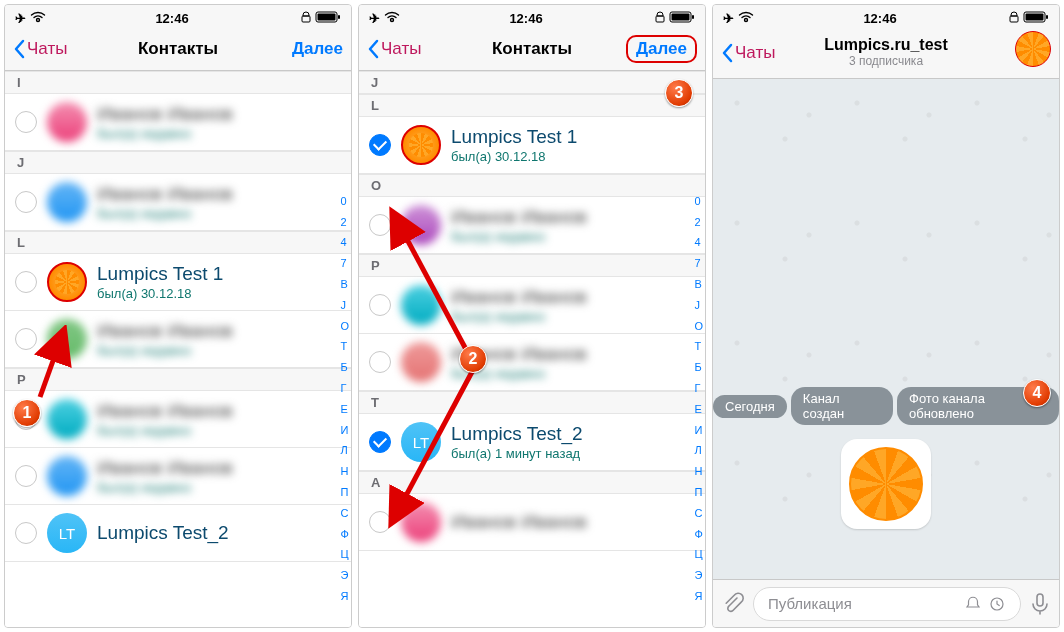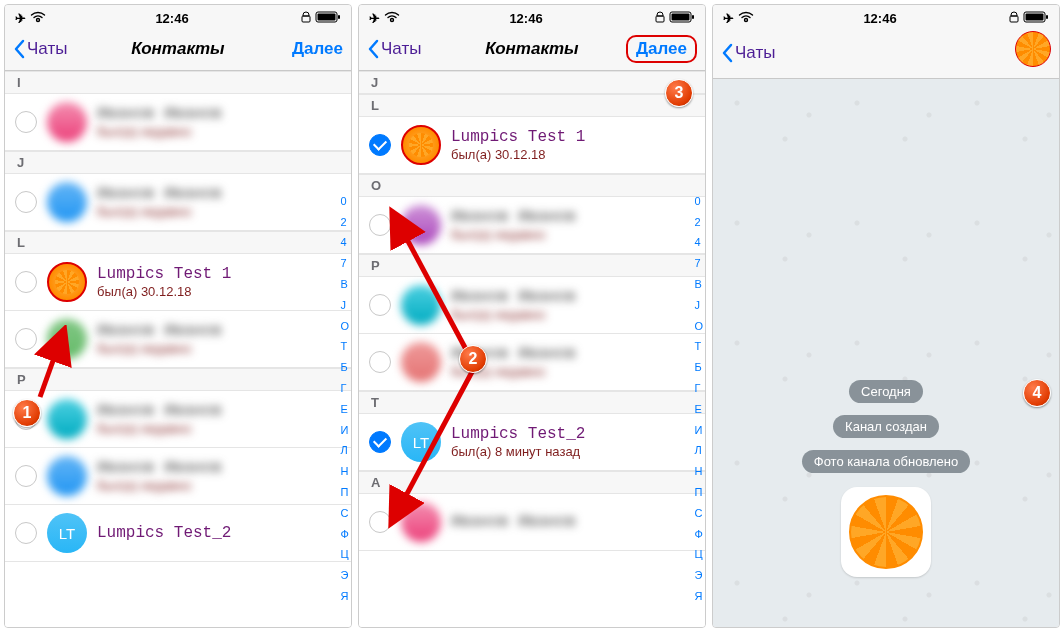--- a/index.html
+++ b/index.html
@@ -2,23 +2,23 @@
 <html><head>
 <meta charset="utf-8">
 <style>
   * { box-sizing: border-box; margin: 0; padding: 0; font-family: -apple-system, "Helvetica Neue", Arial, sans-serif; }
   body { background: #fff; width: 1064px; height: 632px; display: flex; gap: 6px; padding: 4px; }
   .phone { width: 350px; height: 624px; border: 1px solid #ccc; border-radius: 4px; overflow: hidden; display: flex; flex-direction: column; background: #f7f7f7; position: relative; }
   .status-bar { height: 22px; display: flex; align-items: center; justify-content: space-between; padding: 4px 10px 0; font-size: 13px; font-weight: 600; color: #000; background: #f7f7f7; }
   .status-left, .status-right { display: flex; align-items: center; gap: 4px; }
   .status-center { position:absolute; left:0; right:12px; text-align:center; font-size:13px; font-weight:600;}
   .nav-bar { height: 44px; display: flex; align-items: center; justify-content: space-between; padding: 0 8px; background: #f7f7f7; border-bottom: 1px solid #c8c8c8; position:relative;}
-  .nav-back { display: flex; align-items: center; color: #4c1d95; font-size: 17px; }
+  .nav-back { display: flex; align-items: center; color: #be185d; font-size: 17px; }
   .nav-back svg { margin-right: 2px; }
-  .nav-title { font-size: 17px; font-weight: 600; color:#000; position:absolute; left:0; right:0; text-align:center;font-style:italic;}
+  .nav-title { font-size: 17px; font-weight: 600; color:#000; position:absolute; left:0; right:0; text-align:center;}
   .nav-titlewrap { position:absolute; left:0; right:0; text-align:center; display:flex; flex-direction:column; align-items:center; line-height:1.15;}
   .nav-next { color: #007aff; font-size: 17px; font-weight:600; z-index:2; }
   .nav-next.highlight { border: 2px solid #d00; border-radius: 10px; padding: 2px 8px; }
   .search-row { padding: 10px 12px; background: #fff; border-bottom:1px solid #e5e5e5; color:#8a8a8f; font-size:15px; }
   .selected-row { padding: 10px 12px; background:#fff; border-bottom:1px solid #e5e5e5; font-size:16px; color:#000;}
   .section-header { background:#f7f7f7; padding:3px 12px; font-size:13px; font-weight:600; color:#6d6d72; border-top:1px solid #e5e5e5; border-bottom:1px solid #e5e5e5;}
   .contact-row { display:flex; align-items:center; padding:8px 10px; background:#fff; border-bottom:1px solid #e5e5e5; gap:10px; position:relative;}
   .radio { width:22px; height:22px; border:1.5px solid #c8c8c8; border-radius:50%; flex:0 0 22px; background:#fff;}
   .radio.checked { background:#007aff; border-color:#007aff; display:flex; align-items:center; justify-content:center;}
   .radio.checked::after { content:""; width:10px; height:6px; border-left:2.5px solid #fff; border-bottom:2.5px solid #fff; transform: rotate(-45deg) translate(1px,-1px);}
@@ -27,35 +27,35 @@
   .avatar.orange::before{content:""; position:absolute; width:24px; height:24px; background: repeating-conic-gradient(#ff8c00 0 20deg, #ffa726 20deg 40deg); border-radius:50%;}
   .avatar.lt { background: linear-gradient(#4fc3f7,#29b6f6);}
   .avatar.blur { filter: blur(4px);}
   .av-blue{ background:linear-gradient(#64b5f6,#2196f3);}
   .av-teal{ background:linear-gradient(#4dd0e1,#00acc1);}
   .av-red{ background:linear-gradient(#ef9a9a,#e57373);}
   .av-green{ background:linear-gradient(#81c784,#66bb6a);}
   .av-purple{ background:linear-gradient(#ce93d8,#ab47bc);}
   .av-pink{ background:linear-gradient(#f48fb1,#ec407a);}
   .contact-text { display:flex; flex-direction:column; line-height:1.25;}
-  .contact-name { font-size:16px; color:#701a75;font-family:Liberation Mono, monospace;}
+  .contact-name { font-size:19px; color:#0c4a6e;}
   .contact-name.blurred { filter: blur(4px); color:#444;}
-  .contact-sub { font-size:13px; color:#7f1d1d;}
+  .contact-sub { font-size:13px; color:#0f766e;}
   .contact-sub.blurred { filter: blur(4px);}
   .index-bar { position:absolute; right:2px; top:120px; bottom:20px; display:flex; flex-direction:column; justify-content:space-around; font-size:11px; color:#007aff; z-index:5;}
   .index-bar span{ line-height:1;}
   .list { flex:1 1 auto; overflow:hidden; position:relative; background:#fff;}
   
   .badge { position:absolute; width:28px; height:28px; border-radius:50%; background: radial-gradient(circle at 35% 30%, #ff7b4a 0%, #e03a00 70%, #8a1a00 100%); color:#fff; font-weight:700; display:flex; align-items:center; justify-content:center; font-size:16px; border:1px solid #fff; box-shadow:0 1px 2px rgba(0,0,0,.4); z-index:30;}
   .arrow { position:absolute; z-index:25; pointer-events:none;}
   
   .chat-bg { flex:1; background:#e6ebee; position:relative; overflow:hidden;}
   .chat-pattern { position:absolute; inset:0; opacity:.25; background-image: radial-gradient(circle at 20% 20%, #bbb 2px, transparent 3px), radial-gradient(circle at 60% 50%, #bbb 2px, transparent 3px), radial-gradient(circle at 80% 30%, #bbb 2px, transparent 3px); background-size:120px 120px;}
   .chip { background: rgba(120,130,138,.85); color:#fff; font-size:13px; padding:4px 12px; border-radius:14px; margin:4px auto; width:fit-content; position:relative; z-index:2;}
-  .chat-center { position:absolute; left:0; right:0; bottom:150px; display:flex; flex-direction:column; align-items:center; gap:4px;justify-content:space-between;}
+  .chat-center { position:absolute; left:0; right:0; bottom:150px; display:flex; flex-direction:row; align-items:center; gap:4px;justify-content:space-between;}
   .big-orange { width:90px; height:90px; border-radius:16px; background:#fff; display:flex; align-items:center; justify-content:center; box-shadow:0 1px 2px rgba(0,0,0,.15); position:absolute; bottom:50px; left:50%; transform:translateX(-50%);}
   .big-orange-inner{ width:74px; height:74px; border-radius:50%; background: repeating-conic-gradient(#ff8c00 0 20deg, #ffa726 20deg 40deg); border:2px solid #ff8c00;}
   .compose { height:48px; border-top:1px solid #c8c8c8; background:#f7f7f7; display:flex; align-items:center; padding:0 8px; gap:8px;}
   .compose-input { flex:1; height:34px; background:#fff; border:1px solid #d9d9d9; border-radius:18px; padding:0 14px; display:flex; align-items:center; color:#8e8e93; font-size:15px;}
   .nav-avatar { width:36px; height:36px; border-radius:50%; position:absolute; right:8px; top:4px; background: repeating-conic-gradient(#ff8c00 0 20deg, #ffa726 20deg 40deg); border:1.5px solid #d00;}
   .icon-btn { color:#8e8e93; display:flex; align-items:center; justify-content:center;}
 </style>
 </head>
 <body>
 
@@ -277,21 +277,21 @@
             <div class="contact-name blurred">Иванов Иванов</div>
             <div class="contact-sub blurred">был(а) недавно</div>
           </div>
         </div>
         <div class="section-header">T</div>
         <div class="contact-row">
           <div class="radio checked"></div>
           <div class="avatar lt">LT</div>
           <div class="contact-text">
             <div class="contact-name">Lumpics Test_2</div>
-            <div class="contact-sub">был(а) 8 минут назад</div>
+            <div class="contact-sub">был(а) 1 минут назад</div>
           </div>
         </div>
         <div class="section-header">A</div>
         <div class="contact-row">
           <div class="radio"></div>
           <div class="avatar blur av-pink"></div>
           <div class="contact-text">
             <div class="contact-name blurred">Иванов Иванов</div>
           </div>
         </div>
@@ -339,27 +339,58 @@
           </svg></span>
       </div>
   </div>
   <div class="nav-bar" style="height:52px;">
     <div class="nav-back">
       <svg width="12" height="20" viewBox="0 0 12 20">
           <path d="M10 2L3 10l7 8" fill="none" stroke="#007aff" stroke-width="2.5" stroke-linecap="round" stroke-linejoin="round"></path>
         </svg>
       <span>Чаты</span>
     </div>
+    <div class="nav-titlewrap">
+      <div style="font-size:16px; font-weight:600;">Lumpics.ru_test</div>
+      <div style="font-size:12px; color:#8a8a8f;">3 подписчика</div>
+    </div>
     <div class="nav-avatar"></div>
   </div>
   <div class="chat-bg">
     <div class="chat-pattern"></div>
     <div class="chat-center">
       <div class="chip">Сегодня</div>
       <div class="chip">Канал создан</div>
       <div class="chip">Фото канала обновлено</div>
     </div>
     <div class="big-orange">
         <div class="big-orange-inner"></div>
       </div>
     <div class="badge" style="right:8px; top:300px;">4</div>
   </div>
+  <div class="compose">
+    <span class="icon-btn">
+        <svg width="24" height="24" viewBox="0 0 24 24">
+          <path d="M16 6l-8 8a3 3 0 104.2 4.2l8-8a5 5 0 10-7-7l-8 8" fill="none" stroke="#8e8e93" stroke-width="1.6" stroke-linecap="round"></path>
+        </svg>
+      </span>
+    <div class="compose-input">
+      <span style="flex:1;">Публикация</span>
+      <span class="icon-btn" style="margin-right:6px;">
+          <svg width="18" height="18" viewBox="0 0 24 24">
+            <path d="M12 3a6 6 0 00-6 6v4l-2 3h16l-2-3V9a6 6 0 00-6-6z" fill="none" stroke="#8e8e93" stroke-width="1.6"></path>
+          </svg>
+        </span>
+      <span class="icon-btn">
+          <svg width="18" height="18" viewBox="0 0 24 24">
+            <circle cx="12" cy="12" r="8" fill="none" stroke="#8e8e93" stroke-width="1.6"></circle>
+            <path d="M12 8v4l3 2" fill="none" stroke="#8e8e93" stroke-width="1.6" stroke-linecap="round"></path>
+          </svg>
+        </span>
+    </div>
+    <span class="icon-btn">
+        <svg width="22" height="24" viewBox="0 0 22 24">
+          <rect x="8" y="2" width="6" height="12" rx="3" fill="none" stroke="#8e8e93" stroke-width="1.6"></rect>
+          <path d="M4 12a7 7 0 0014 0M11 19v3" fill="none" stroke="#8e8e93" stroke-width="1.6" stroke-linecap="round"></path>
+        </svg>
+      </span>
+  </div>
 </div>
 
 </body></html>

